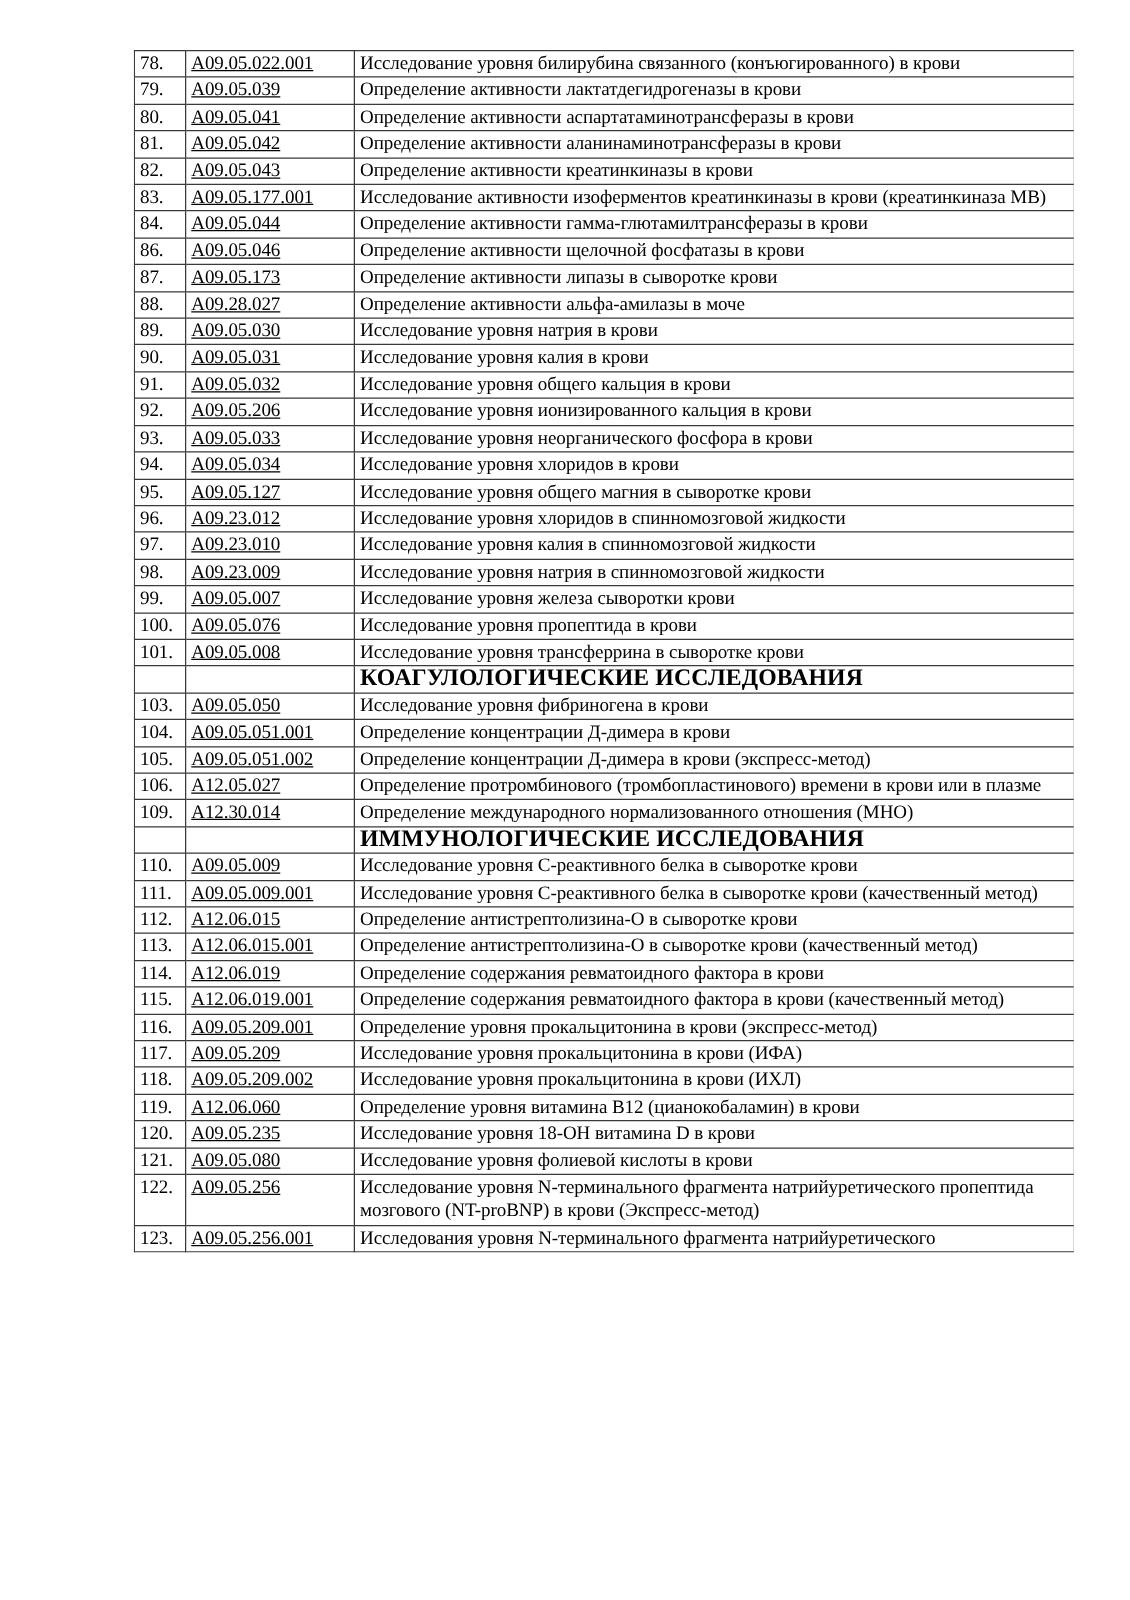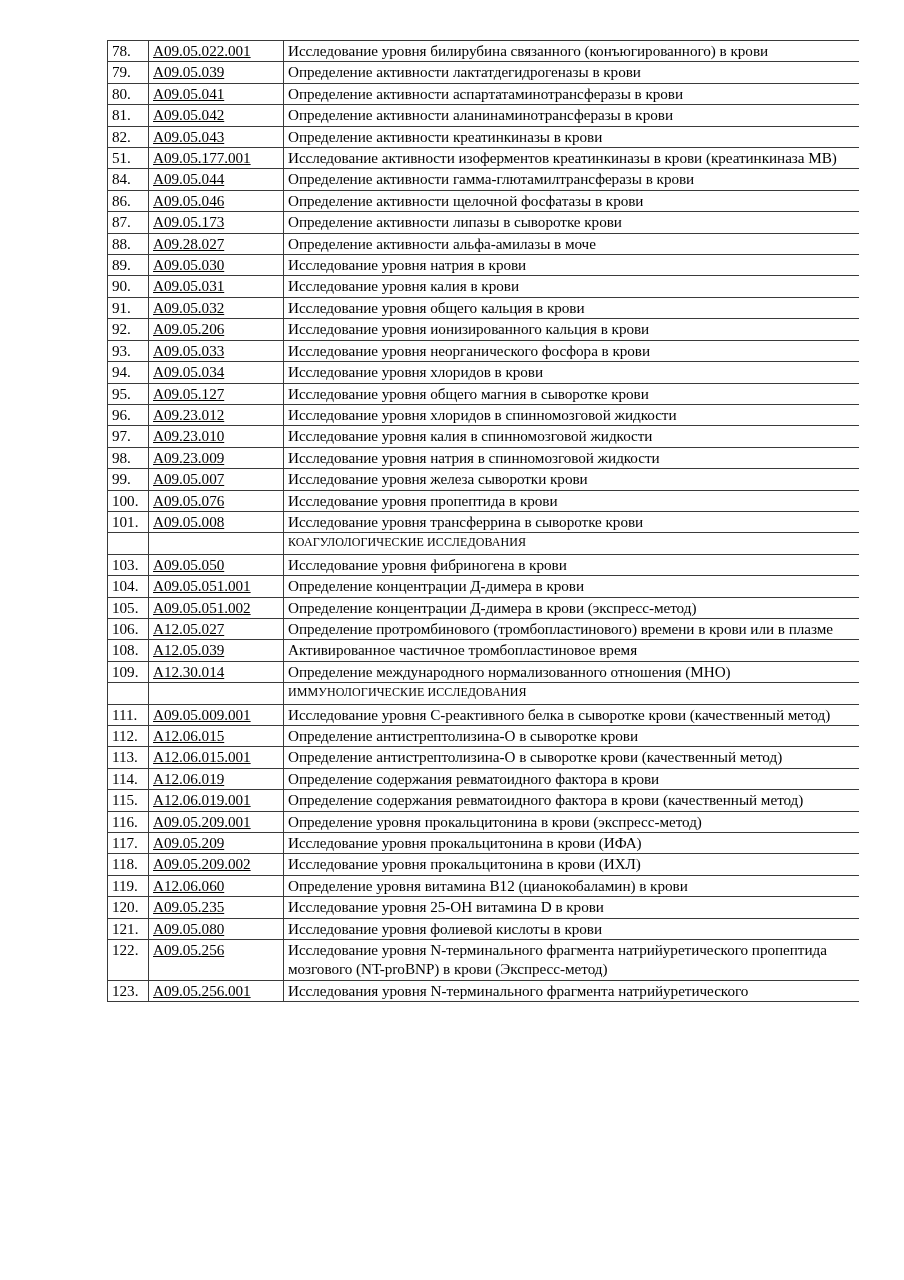--- a/index.html
+++ b/index.html
@@ -64,22 +64,22 @@
     white-space: nowrap;
     padding-left: 5px;
     text-decoration: underline;
   }
   td.cell-name {
     padding-left: 6px;
     padding-right: 3px;
   }
 
   tr.section-row td.cell-name {
-    font-weight: normal;
-    font-size: 12px;
+    font-weight: bold;
+    font-size: 19px;
     letter-spacing: 0.1px;
   }
   tr.section-row td.cell-num,
   tr.section-row td.cell-code {
     
   }
 </style>
 </head>
 <body>
 
@@ -111,21 +111,21 @@
             <td class="cell-num">81.</td>
             <td class="cell-code">A09.05.042</td>
             <td class="cell-name">Определение активности аланинаминотрансферазы в крови</td>
           </tr>
           <tr>
             <td class="cell-num">82.</td>
             <td class="cell-code">A09.05.043</td>
             <td class="cell-name">Определение активности креатинкиназы в крови</td>
           </tr>
           <tr>
-            <td class="cell-num">51.</td>
+            <td class="cell-num">83.</td>
             <td class="cell-code">A09.05.177.001</td>
             <td class="cell-name">Исследование активности изоферментов креатинкиназы в крови (креатинкиназа МВ)</td>
           </tr>
           <tr>
             <td class="cell-num">84.</td>
             <td class="cell-code">A09.05.044</td>
             <td class="cell-name">Определение активности гамма-глютамилтрансферазы в крови</td>
           </tr>
           <tr>
             <td class="cell-num">86.</td>
@@ -226,35 +226,35 @@
             <td class="cell-num">105.</td>
             <td class="cell-code">A09.05.051.002</td>
             <td class="cell-name">Определение концентрации Д-димера в крови (экспресс-метод)</td>
           </tr>
           <tr>
             <td class="cell-num">106.</td>
             <td class="cell-code">A12.05.027</td>
             <td class="cell-name">Определение протромбинового (тромбопластинового) времени в крови или в плазме</td>
           </tr>
           <tr>
-            <td class="cell-num">108.</td>
-            <td class="cell-code">A12.05.039</td>
-            <td class="cell-name">Активированное частичное тромбопластиновое время</td>
-          </tr>
-          <tr>
             <td class="cell-num">109.</td>
             <td class="cell-code">A12.30.014</td>
             <td class="cell-name">Определение международного нормализованного отношения (МНО)</td>
           </tr>
           <tr class="section-row">
             <td class="cell-num"></td>
             <td class="cell-code"></td>
             <td class="cell-name">ИММУНОЛОГИЧЕСКИЕ ИССЛЕДОВАНИЯ</td>
           </tr>
           <tr>
+            <td class="cell-num">110.</td>
+            <td class="cell-code">A09.05.009</td>
+            <td class="cell-name">Исследование уровня С-реактивного белка в сыворотке крови</td>
+          </tr>
+          <tr>
             <td class="cell-num">111.</td>
             <td class="cell-code">A09.05.009.001</td>
             <td class="cell-name">Исследование уровня С-реактивного белка в сыворотке крови (качественный метод)</td>
           </tr>
           <tr>
             <td class="cell-num">112.</td>
             <td class="cell-code">A12.06.015</td>
             <td class="cell-name">Определение антистрептолизина-О в сыворотке крови</td>
           </tr>
           <tr>
@@ -288,21 +288,21 @@
             <td class="cell-name">Исследование уровня прокальцитонина в крови (ИХЛ)</td>
           </tr>
           <tr>
             <td class="cell-num">119.</td>
             <td class="cell-code">A12.06.060</td>
             <td class="cell-name">Определение уровня витамина В12 (цианокобаламин) в крови</td>
           </tr>
           <tr>
             <td class="cell-num">120.</td>
             <td class="cell-code">A09.05.235</td>
-            <td class="cell-name">Исследование уровня 25-ОН витамина D в крови</td>
+            <td class="cell-name">Исследование уровня 18-ОН витамина D в крови</td>
           </tr>
           <tr>
             <td class="cell-num">121.</td>
             <td class="cell-code">A09.05.080</td>
             <td class="cell-name">Исследование уровня фолиевой кислоты в крови</td>
           </tr>
           <tr>
             <td class="cell-num">122.</td>
             <td class="cell-code">A09.05.256</td>
             <td class="cell-name">Исследование уровня N-терминального фрагмента натрийуретического пропептида мозгового (NT-proBNP) в крови (Экспресс-метод)</td>

